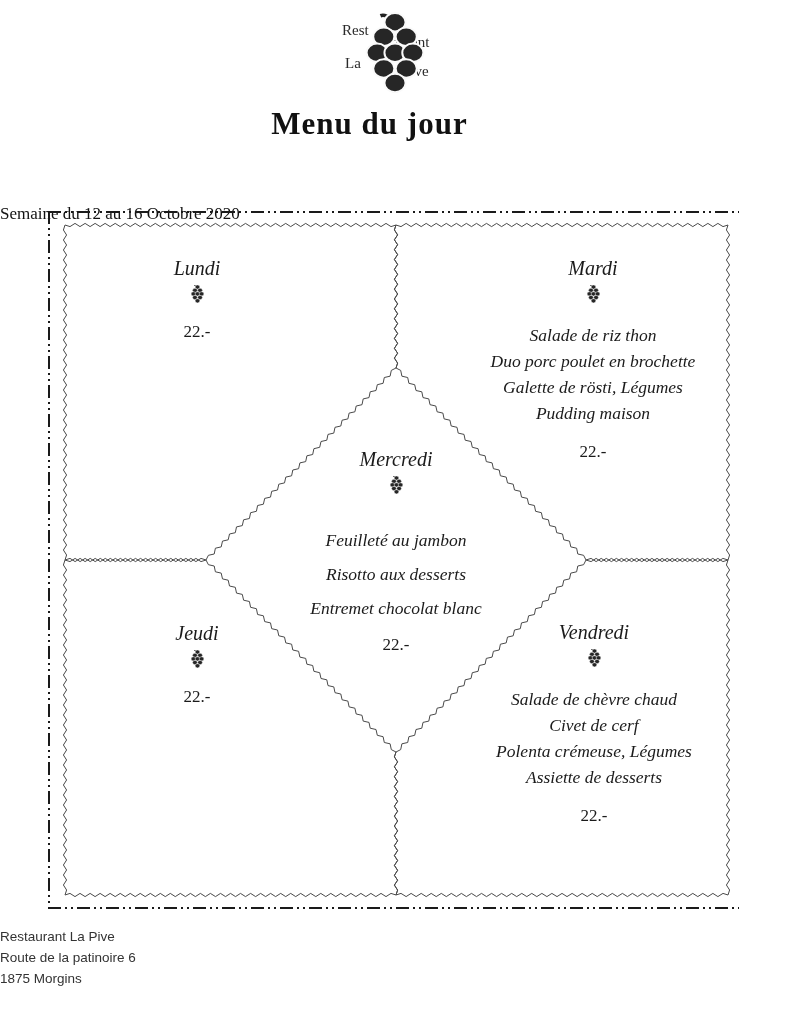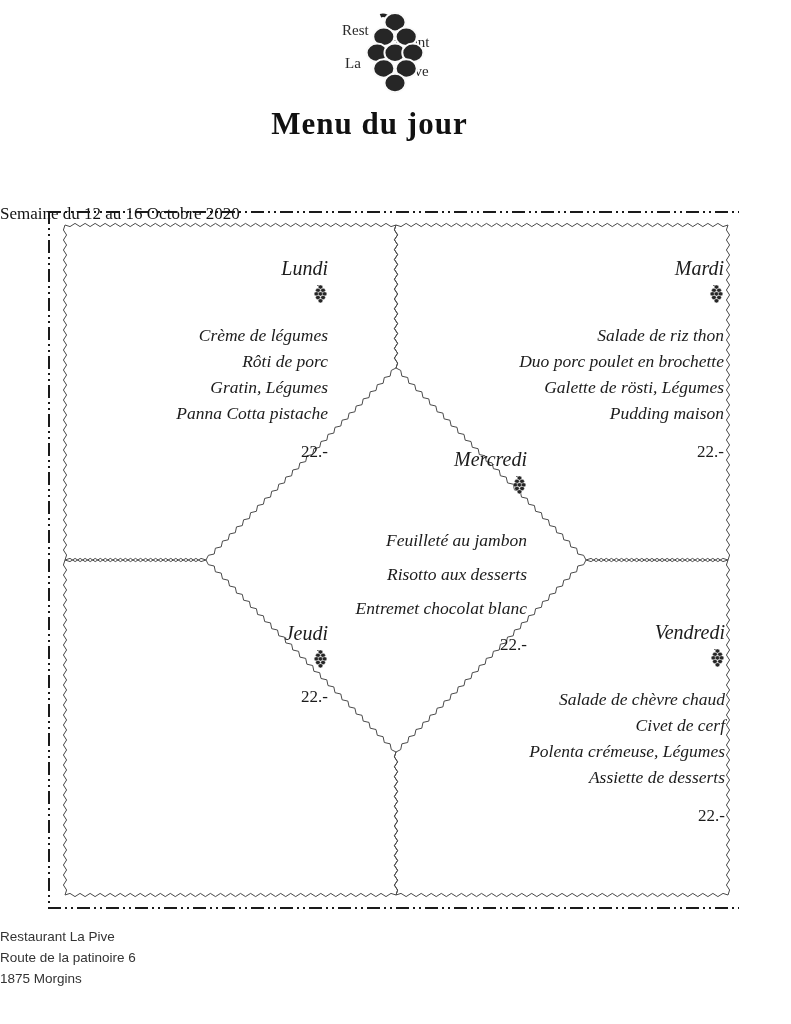--- a/index.html
+++ b/index.html
@@ -44,21 +44,21 @@
   .edge.top{top:0;} .edge.bottom{bottom:0;}
   .edge.v{top:0;bottom:0;width:2px;
     background-image:repeating-linear-gradient(to bottom,
       #1a1a1a 0 13px, transparent 13px 17px,
       #1a1a1a 17px 19px, transparent 19px 23px,
       #1a1a1a 23px 25px, transparent 25px 29px);}
   .edge.left{left:0;} .edge.right{right:0;}
   .quad-borders{position:absolute;left:0;top:0;}
 
   
-  .day{position:absolute;text-align:right;width:262px;}
+  .day{position:absolute;text-align:center;width:262px;}
   .day-lundi   {left:66px; top:257px;}
   .day-mardi   {left:462px;top:257px;}
   .day-mercredi{left:265px;top:448px;}
   .day-jeudi   {left:66px; top:622px;}
   .day-vendredi{left:463px;top:621px;}
 
   .day-name{font-style:italic;font-size:20px;line-height:23px;}
   .cone-sm{display:block;height:20px;margin:4px auto 18px auto;}
   .day-mercredi .cone-sm{margin-bottom:28px;}
   .item{font-style:italic;font-size:17.5px;line-height:26px;white-space:nowrap;}
@@ -121,26 +121,20 @@
           <ellipse cx="10" cy="3.2" rx="3.2" ry="2.8" fill="#262626" stroke="#fafafa" stroke-width="0.6"></ellipse>
           <ellipse cx="6.6" cy="7.6" rx="3.2" ry="2.8" fill="#262626" stroke="#fafafa" stroke-width="0.6"></ellipse>
           <ellipse cx="13.4" cy="7.6" rx="3.2" ry="2.8" fill="#262626" stroke="#fafafa" stroke-width="0.6"></ellipse>
           <ellipse cx="4.6" cy="12.4" rx="3.2" ry="2.8" fill="#262626" stroke="#fafafa" stroke-width="0.6"></ellipse>
           <ellipse cx="10" cy="12.4" rx="3.2" ry="2.8" fill="#262626" stroke="#fafafa" stroke-width="0.6"></ellipse>
           <ellipse cx="15.4" cy="12.4" rx="3.2" ry="2.8" fill="#262626" stroke="#fafafa" stroke-width="0.6"></ellipse>
           <ellipse cx="6.6" cy="17.2" rx="3.2" ry="2.8" fill="#262626" stroke="#fafafa" stroke-width="0.6"></ellipse>
           <ellipse cx="13.4" cy="17.2" rx="3.2" ry="2.8" fill="#262626" stroke="#fafafa" stroke-width="0.6"></ellipse>
           <ellipse cx="10" cy="21.6" rx="3.2" ry="2.8" fill="#262626" stroke="#fafafa" stroke-width="0.6"></ellipse>
         </svg></span>
-    <div class="items">
-      <div class="item">Crème de légumes</div>
-      <div class="item">Rôti de porc</div>
-      <div class="item">Gratin, Légumes</div>
-      <div class="item">Panna Cotta pistache</div>
-    </div>
     <div class="price">22.-</div>
   </section>
 
   <section class="day day-mardi">
     <div class="day-name">Mardi</div>
     <span class="cone-sm"><svg width="15" height="20" viewBox="0 0 20 25" aria-hidden="true">
           <path d="M9 2.4 Q7 0.6 5.6 1.2" stroke="#222" stroke-width="1.1" fill="none"></path>
           <ellipse cx="10" cy="3.2" rx="3.2" ry="2.8" fill="#262626" stroke="#fafafa" stroke-width="0.6"></ellipse>
           <ellipse cx="6.6" cy="7.6" rx="3.2" ry="2.8" fill="#262626" stroke="#fafafa" stroke-width="0.6"></ellipse>
           <ellipse cx="13.4" cy="7.6" rx="3.2" ry="2.8" fill="#262626" stroke="#fafafa" stroke-width="0.6"></ellipse>

